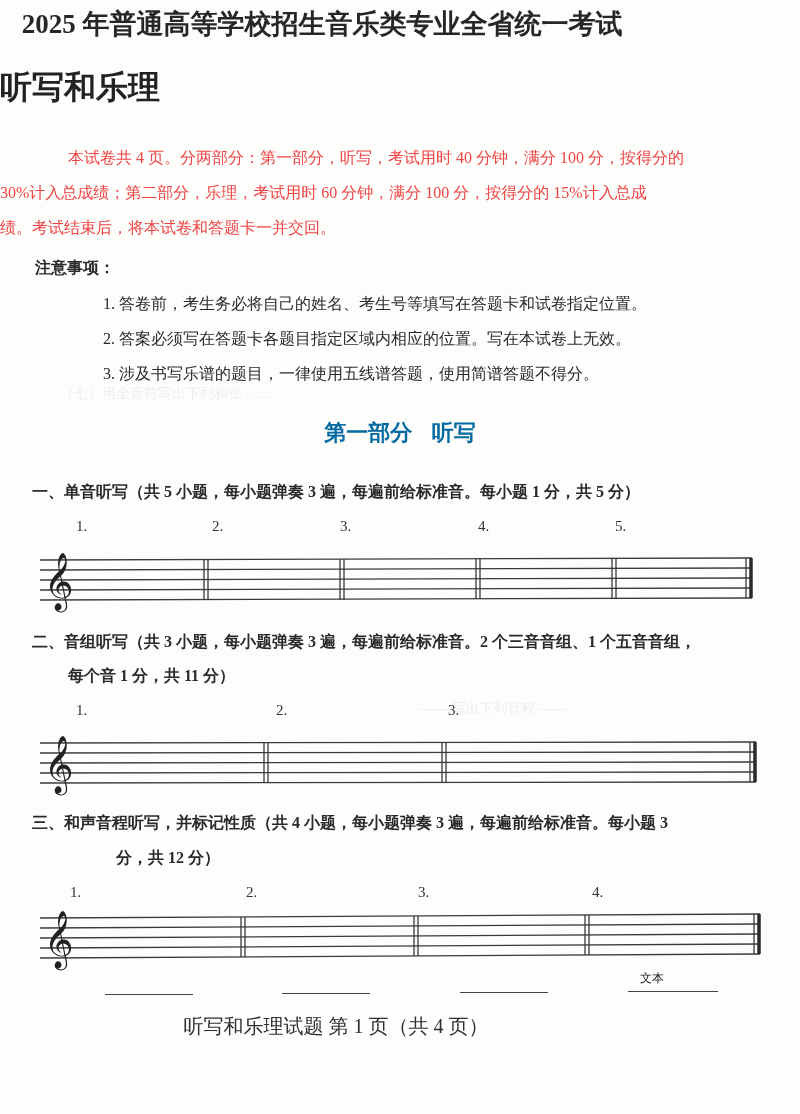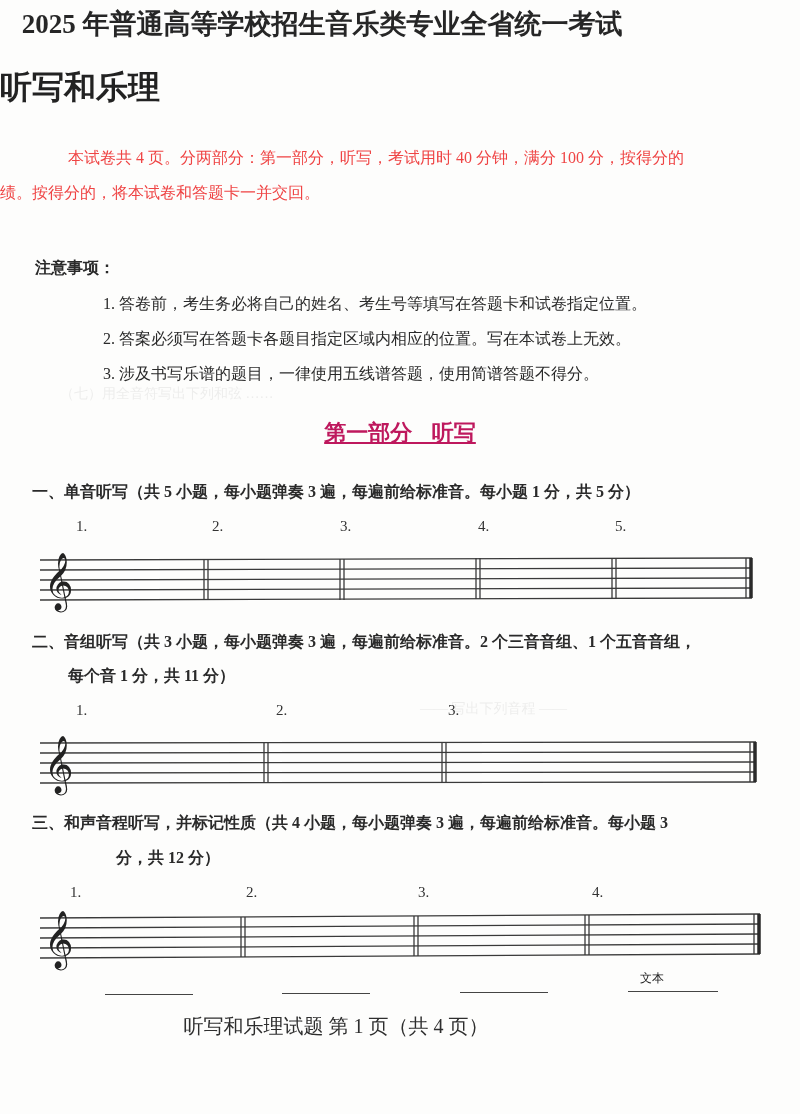--- a/index.html
+++ b/index.html
@@ -23,21 +23,21 @@
   .intro {
     left: 34px; width: 730px; top: 140px;
     font-size: 16px; line-height: 35px; color: #ef4444;
     text-indent: 34px;
   }
   .notice-heading { left: 35px; top: 258px; font-size: 16px; font-weight: bold; }
   .notice-item { left: 75px; font-size: 16px; margin-left: 28px; }
   .part-title {
     left: 0; width: 800px; top: 418px; text-align: center;
     font-family: "DejaVu Sans", sans-serif;
-    font-size: 22px; font-weight: bold; color: #be185d; word-spacing: 12px; text-decoration: underline;
+    font-size: 22px; font-weight: bold; color: #0369a1; word-spacing: 12px;
   }
   .q-heading { left: 32px; font-size: 16px; font-weight: bold; color: #2a2a2a; }
   .q-sub { left: 68px; font-size: 16px; font-weight: bold; }
   .num-label { font-size: 15px; color: #333; }
   .staff { left: 0; top: 0; }
   .answer-line { height: 0; border-top: 1.5px solid #444; }
   .stamp-text { font-family: Liberation Mono, monospace; font-size: 12px; color: #222; }
   .footer {
     left: 0; width: 672px; top: 1013px; text-align: center;
     font-size: 20px; font-weight: normal; color: #2e2e2e;
@@ -51,21 +51,22 @@
 <body>
 
 <div class="ghost" style="left:60px;top:385px;">（七）用全音符写出下列和弦 ……</div>
 <div class="ghost" style="left:420px;top:700px;">—— 写出下列音程 ——</div>
 
 <div class="abs exam-title">2025 年普通高等学校招生音乐类专业全省统一考试</div>
 <div class="abs subject-title">听写和乐理</div>
 
 <div class="abs intro">
   <div>本试卷共 4 页。分两部分：第一部分，听写，考试用时 40 分钟，满分 100 分，按得分的</div>
-  <div style="text-indent:-34px;">绩。按得分的，将本试卷和答题卡一并交回。</div>
+  <div style="text-indent:-34px;">30%计入总成绩；第二部分，乐理，考试用时 60 分钟，满分 100 分，按得分的 15%计入总成</div>
+  <div style="text-indent:-34px;">绩。考试结束后，将本试卷和答题卡一并交回。</div>
 </div>
 
 <div class="abs notice-heading">注意事项：</div>
 <div class="abs notice-item" style="top:294px;">1.  答卷前，考生务必将自己的姓名、考生号等填写在答题卡和试卷指定位置。</div>
 <div class="abs notice-item" style="top:329px;">2.  答案必须写在答题卡各题目指定区域内相应的位置。写在本试卷上无效。</div>
 <div class="abs notice-item" style="top:364px;">3.  涉及书写乐谱的题目，一律使用五线谱答题，使用简谱答题不得分。</div>
 
 <div class="abs part-title">第一部分  听写</div>
 
 <div class="abs q-heading" style="top:482px;">一、单音听写（共 5 小题，每小题弹奏 3 遍，每遍前给标准音。每小题 1 分，共 5 分）</div>

